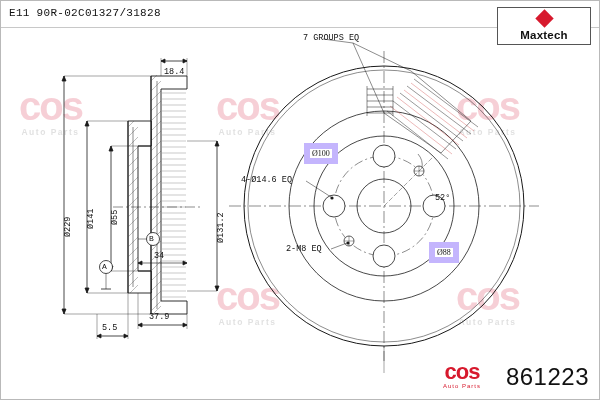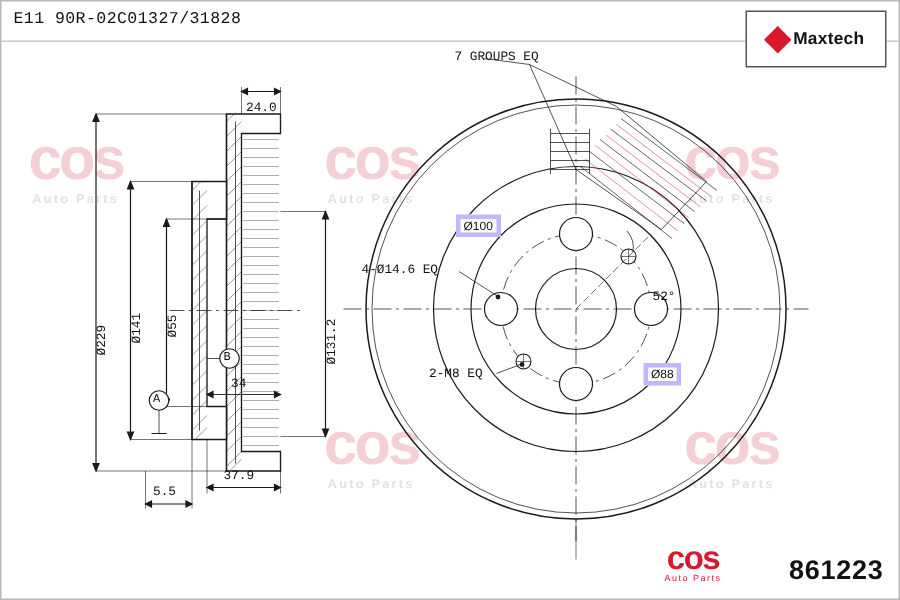--- a/index.html
+++ b/index.html
@@ -25,20 +25,21 @@
     position:absolute;left:0;right:0;top:26px;height:1px;background:#c8c8c8;
   }
   
   .brandbox{
     position:absolute;right:8px;top:6px;
     width:92px;height:36px;
     border:1px solid #555;
     background:#fff;
     display:flex;align-items:center;justify-content:center;
     gap:4px;
+    flex-direction:column;
   }
   .brandbox .bm{
     width:13px;height:13px;background:#d7192d;
     transform:rotate(45deg);
     position:relative;
   }
   .brandbox .bt{
     font-size:11.5px;font-weight:bold;color:#111;letter-spacing:.2px;
   }
   
@@ -59,44 +60,44 @@
   svg.draw{position:absolute;left:0;top:0;width:600px;height:400px;}
   
   .minth{
     position:absolute;left:78px;top:357px;
     font-size:10.5px;color:#111;
     font-family:"Liberation Mono", monospace;
     letter-spacing:.5px;
   }
   .partno{
     position:absolute;right:10px;bottom:8px;
-    font-size:18px;font-weight:bold;color:#111;
+    font-size:24px;font-weight:normal;color:#111;
     font-family:"Liberation Sans", sans-serif;
     letter-spacing:.5px;
   }
   .foot-logo{
     position:absolute;right:118px;bottom:10px;
     text-align:center;
   }
   .foot-logo .big{font-size:22px;font-weight:bold;color:#d7192d;letter-spacing:-1px;display:block;line-height:1;}
   .foot-logo .sub{font-size:6px;color:#d7192d;letter-spacing:1px;display:block;}
   .lbl{
     position:absolute;
     font-size:8.5px;
     font-family:"Liberation Mono", monospace;
     color:#111;
     white-space:nowrap;
   }
   .lbl.rot{transform:rotate(-90deg);transform-origin:left top;}
   .boxlbl{
     position:absolute;
     font-size:8px;
-    font-family:Liberation Sans, sans-serif;
+    font-family:Liberation Serif, serif;
     color:#111;
-    border:3px solid #c4b5fd;
+    border:6px solid #c4b5fd;
     padding:0 2px;
     background:#fff;
     white-space:nowrap;
   }
 </style>
 </head>
 <body>
 
 <div class="page">
 
@@ -387,21 +388,21 @@
     </g>
   </svg>
 
   <div class="lbl rot" style="left:62px;top:236px;">Ø229</div>
   <div class="lbl rot" style="left:85px;top:228px;">Ø141</div>
   <div class="lbl rot" style="left:109px;top:224px;">Ø55</div>
   <div class="lbl rot" style="left:215px;top:242px;">Ø131.2</div>
   <div class="lbl" style="left:153px;top:250px;">34</div>
   <div class="lbl" style="left:101px;top:322px;">5.5</div>
   <div class="lbl" style="left:148px;top:311px;">37.9</div>
-  <div class="lbl" style="left:163px;top:66px;">24.0</div>
+  <div class="lbl" style="left:163px;top:66px;">18.4</div>
   <div class="lbl" style="left:101px;top:261px;font-size:8px;">A</div>
   <div class="lbl" style="left:148px;top:233px;font-size:8px;">B</div>
 
   <div class="lbl" style="left:302px;top:32px;">7 GROUPS EQ</div>
   <div class="lbl" style="left:240px;top:174px;">4-Ø14.6 EQ</div>
   <div class="lbl" style="left:285px;top:243px;">2-M8 EQ</div>
   <div class="lbl" style="left:434px;top:192px;">52°</div>
 
   <div class="boxlbl" style="left:303px;top:142px;">Ø100</div>
   <div class="boxlbl" style="left:428px;top:241px;">Ø88</div>

